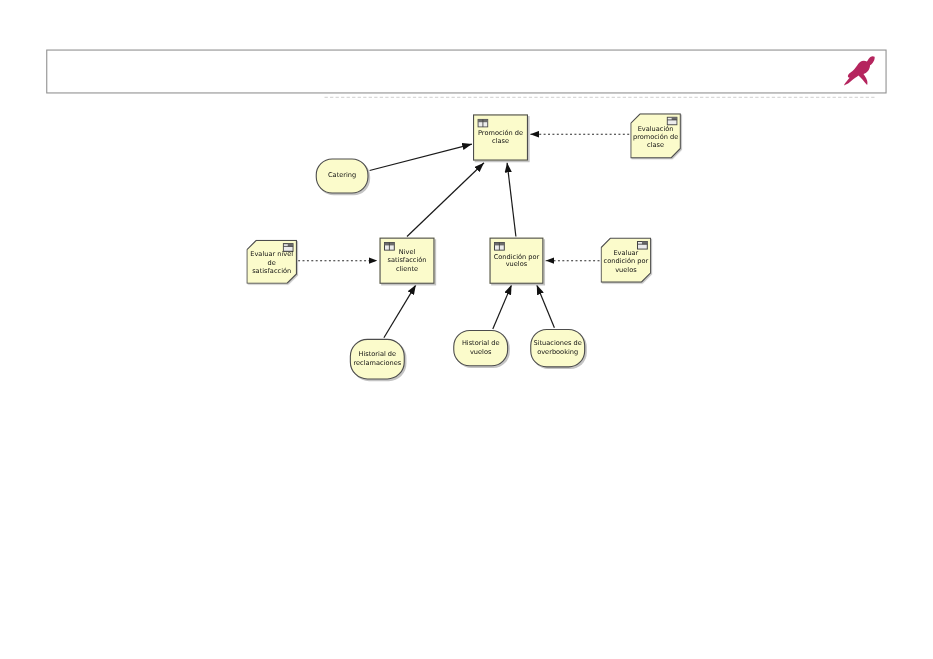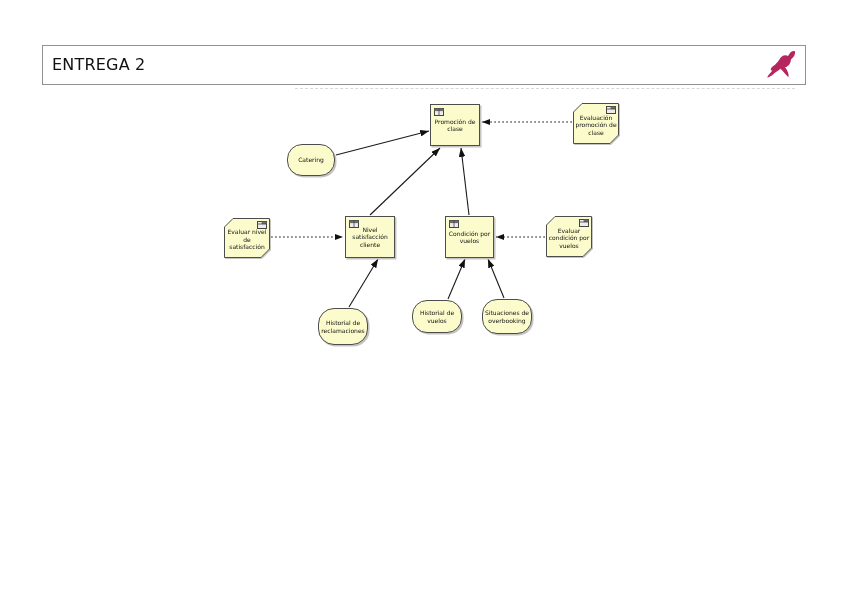--- a/index.html
+++ b/index.html
@@ -46,21 +46,20 @@
   
   svg.wires{position:absolute;left:0;top:0;width:848px;height:599px;pointer-events:none;}
   svg.wires line{pointer-events:stroke;}
   .solidwire{stroke:#1a1a1a;stroke-width:1.1;}
   .dotwire{stroke:#2a2a2a;stroke-width:1;stroke-dasharray:1.8 2.2;}
 </style>
 </head>
 <body>
 
 <div class="titlebar">
-  <span class="title">ENTREGA 2</span>
   <svg class="logo" viewBox="0 0 40 40">
     <path fill="#B5255E" d="M35,4 C31,2 29,6 27,9 C23,7 19,9 17,13 C15,16 13,18.5 10,20.5
       C7,22.5 6,25.5 9,25.8 C7,28.5 4.5,30.5 3,34 C6,33 9,31 11.2,28.8
       C14,26.5 16,25.5 18.2,23.6 C21,26 24,30 27.2,33.4 C28.4,30 26.4,26 23.4,22
       C27.4,21 30.2,17 30.2,13 C33.2,11 35.4,7.5 35,4 Z"></path>
   </svg>
 </div>
 <div class="pagebreak"></div>
 
 <svg class="wires" xmlns="http://www.w3.org/2000/svg">

